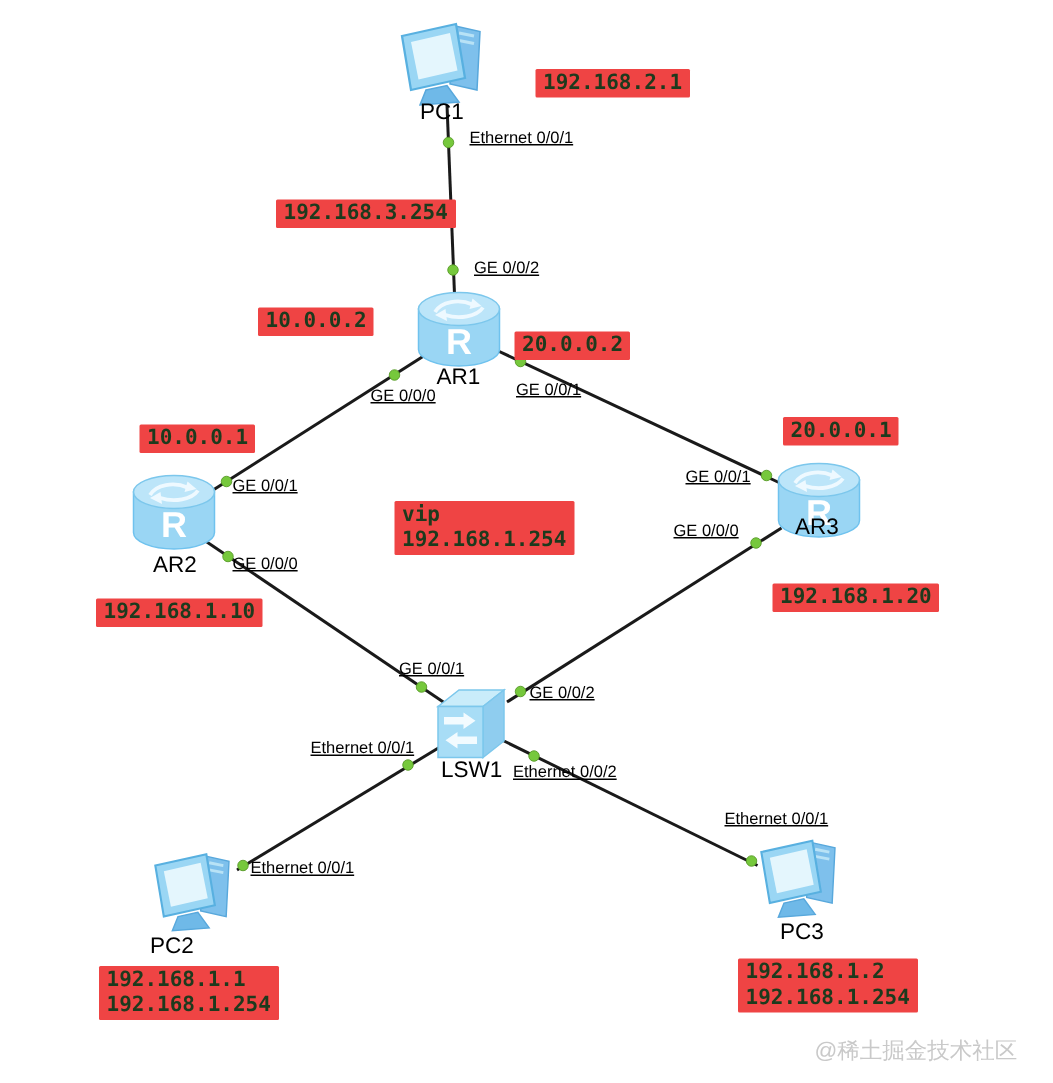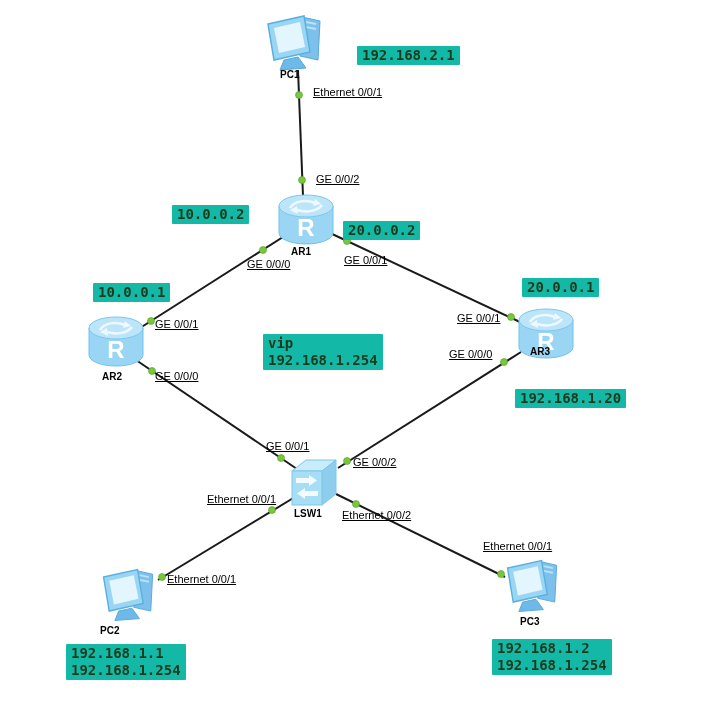--- a/index.html
+++ b/index.html
@@ -3,29 +3,29 @@
 <meta charset="utf-8">
 <style>
   html,body{margin:0;padding:0;background:#fff;}
   #canvas{
     position:relative;width:702px;height:722px;background:#ffffff;
     font-family:"Liberation Sans",sans-serif;overflow:hidden;
   }
   #links{position:absolute;left:0;top:0;width:702px;height:722px;}
   .icon{position:absolute;}
   .iplabel{
-    position:absolute;background:#14b8a6;color:#1d3a1d;
+    position:absolute;background:#ef4444;color:#1d3a1d;
     font-family:"DejaVu Sans Mono",monospace;font-size:14px;font-weight:bold;
     line-height:17px;padding:1px 5px;white-space:pre-line;border-radius:1px;
   }
   .portlabel{
     position:absolute;color:#000;font-size:11px;line-height:12px;white-space:nowrap;text-decoration:underline;
   }
   .devlabel{
-    position:absolute;color:#000;font-size:10px;line-height:12px;white-space:nowrap;font-weight:bold;
+    position:absolute;color:#000;font-size:15px;line-height:12px;white-space:nowrap;
   }
   .watermark{
     position:absolute;left:543px;top:691px;color:#c9c9c9;font-size:15px;white-space:nowrap;
   }
 </style>
 </head>
 <body>
 
 <div id="canvas">
 
@@ -139,26 +139,29 @@
   <div class="portlabel" style="left:457px;top:312px">GE 0/0/1</div>
   <div class="portlabel" style="left:449px;top:348px">GE 0/0/0</div>
   <div class="portlabel" style="left:266px;top:440px">GE 0/0/1</div>
   <div class="portlabel" style="left:353px;top:456px">GE 0/0/2</div>
   <div class="portlabel" style="left:207px;top:493px">Ethernet 0/0/1</div>
   <div class="portlabel" style="left:342px;top:509px">Ethernet 0/0/2</div>
   <div class="portlabel" style="left:167px;top:573px">Ethernet 0/0/1</div>
   <div class="portlabel" style="left:483px;top:540px">Ethernet 0/0/1</div>
 
   <div class="iplabel" style="left:357px;top:46px">192.168.2.1</div>
+  <div class="iplabel" style="left:184px;top:133px">192.168.3.254</div>
   <div class="iplabel" style="left:172px;top:205px">10.0.0.2</div>
   <div class="iplabel" style="left:343px;top:221px">20.0.0.2</div>
   <div class="iplabel" style="left:93px;top:283px">10.0.0.1</div>
   <div class="iplabel" style="left:522px;top:278px">20.0.0.1</div>
   <div class="iplabel" style="left:263px;top:334px">vip
 192.168.1.254</div>
+  <div class="iplabel" style="left:64px;top:399px">192.168.1.10</div>
   <div class="iplabel" style="left:515px;top:389px">192.168.1.20</div>
   <div class="iplabel" style="left:66px;top:644px">192.168.1.1
 192.168.1.254</div>
   <div class="iplabel" style="left:492px;top:639px">192.168.1.2
 192.168.1.254</div>
 
+  <div class="watermark">@稀土掘金技术社区</div>
 
 </div>
 
 </body></html>

